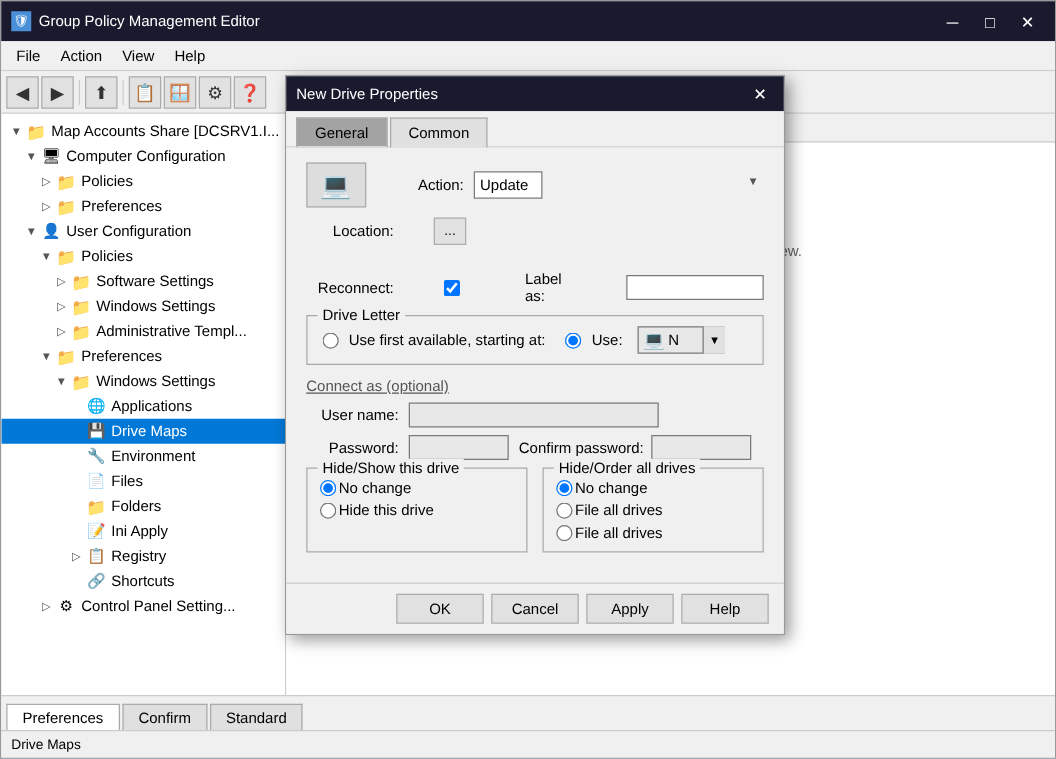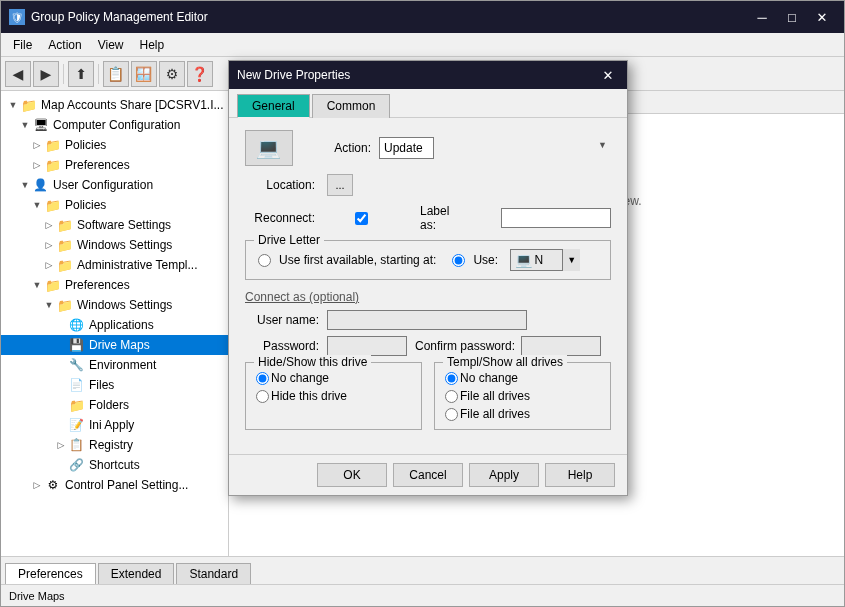--- a/index.html
+++ b/index.html
@@ -259,21 +259,21 @@
       background: #e0e0e0;
       border: 1px solid #aaa;
       border-bottom: none;
       cursor: pointer;
       font-size: 12px;
       margin-right: 2px;
       position: relative;
       bottom: -1px;
     }
     .dialog-tab.active {
-      background: #14b8a6;
+      background: #a3a3a3;
       border-bottom: 1px solid #f0f0f0;
       z-index: 1;
     }
 
     
     .dialog-content {
       padding: 12px 16px;
       background: #f0f0f0;
     }
 
@@ -309,21 +309,22 @@
       content: '▼';
       position: absolute;
       right: 4px; top: 3px;
       font-size: 9px;
       color: #555;
       pointer-events: none;
     }
     .location-row {
       display: flex;
       align-items: center;
-      margin-bottom: 8px;
+      margin-bottom: 20px;
+      gap: 20px;
     }
     .location-input {
       flex: 1;
       height: 22px;
       border: 1px solid #7a7a7a;
       background: #fff;
       padding: 0 4px;
       font-size: 12px;
     }
     .browse-btn {
@@ -649,21 +650,21 @@
       </div>
       <div class="right-panel-content">
         <div class="right-empty-text">There are no items to show in this view.</div>
       </div>
     </div>
 
   </div>
 
   <div class="bottom-bar">
     <div class="bottom-tab active">Preferences</div>
-    <div class="bottom-tab">Extended</div>
+    <div class="bottom-tab">Confirm</div>
     <div class="bottom-tab">Standard</div>
   </div>
 
   <div class="status-bar">
     <span>Drive Maps</span>
   </div>
 
 </div>
 
 <div class="dialog-overlay">
@@ -748,21 +749,21 @@
             <label for="no-change-this">No change</label>
           </div>
           <div class="radio-item">
             <input type="radio" name="hide-this" id="hide-this-drive" style="">
             <label for="hide-this-drive">Hide this drive</label>
           </div>
         </div>
       </div>
 
       <div class="hideshow-group">
-        <span class="hideshow-title">Templ/Show all drives</span>
+        <span class="hideshow-title">Hide/Order all drives</span>
         <div class="radio-col">
           <div class="radio-item">
             <input type="radio" name="hide-all" id="no-change-all" checked="" style="">
             <label for="no-change-all">No change</label>
           </div>
           <div class="radio-item">
             <input type="radio" name="hide-all" id="hide-all-drives" style="">
             <label for="hide-all-drives">File all drives</label>
           </div>
           <div class="radio-item">

